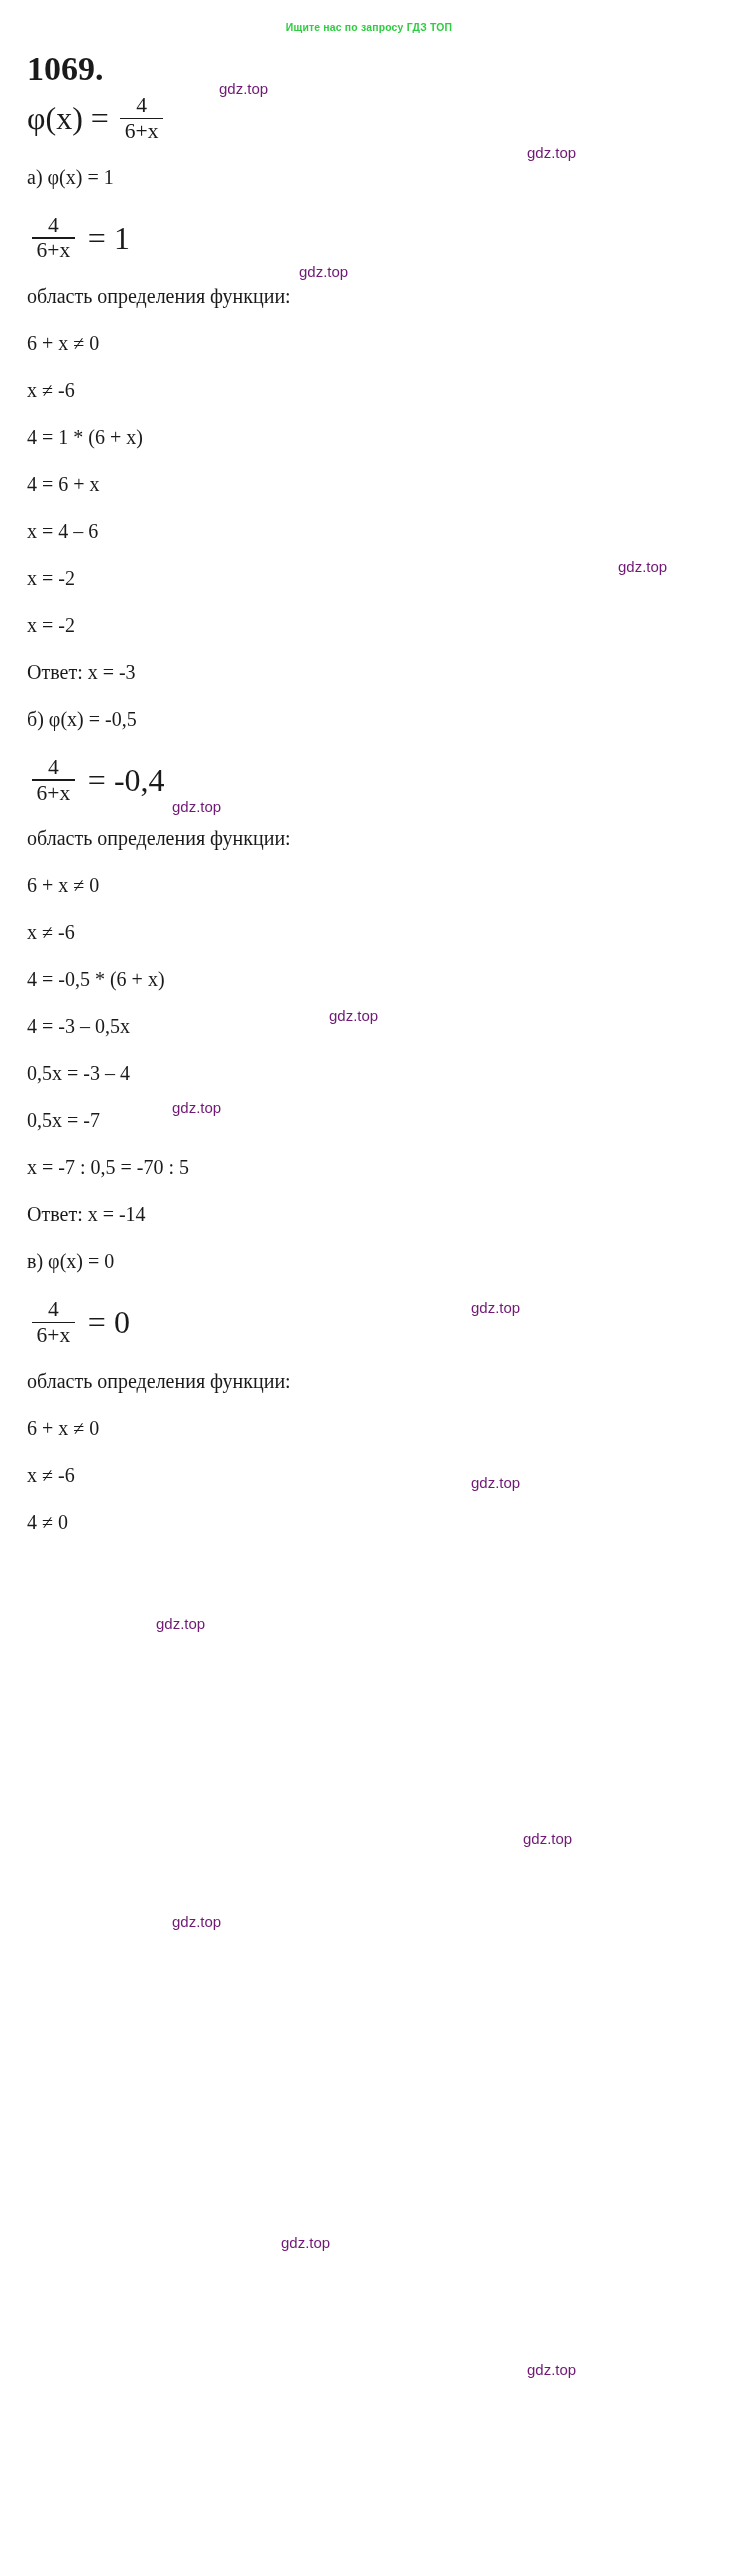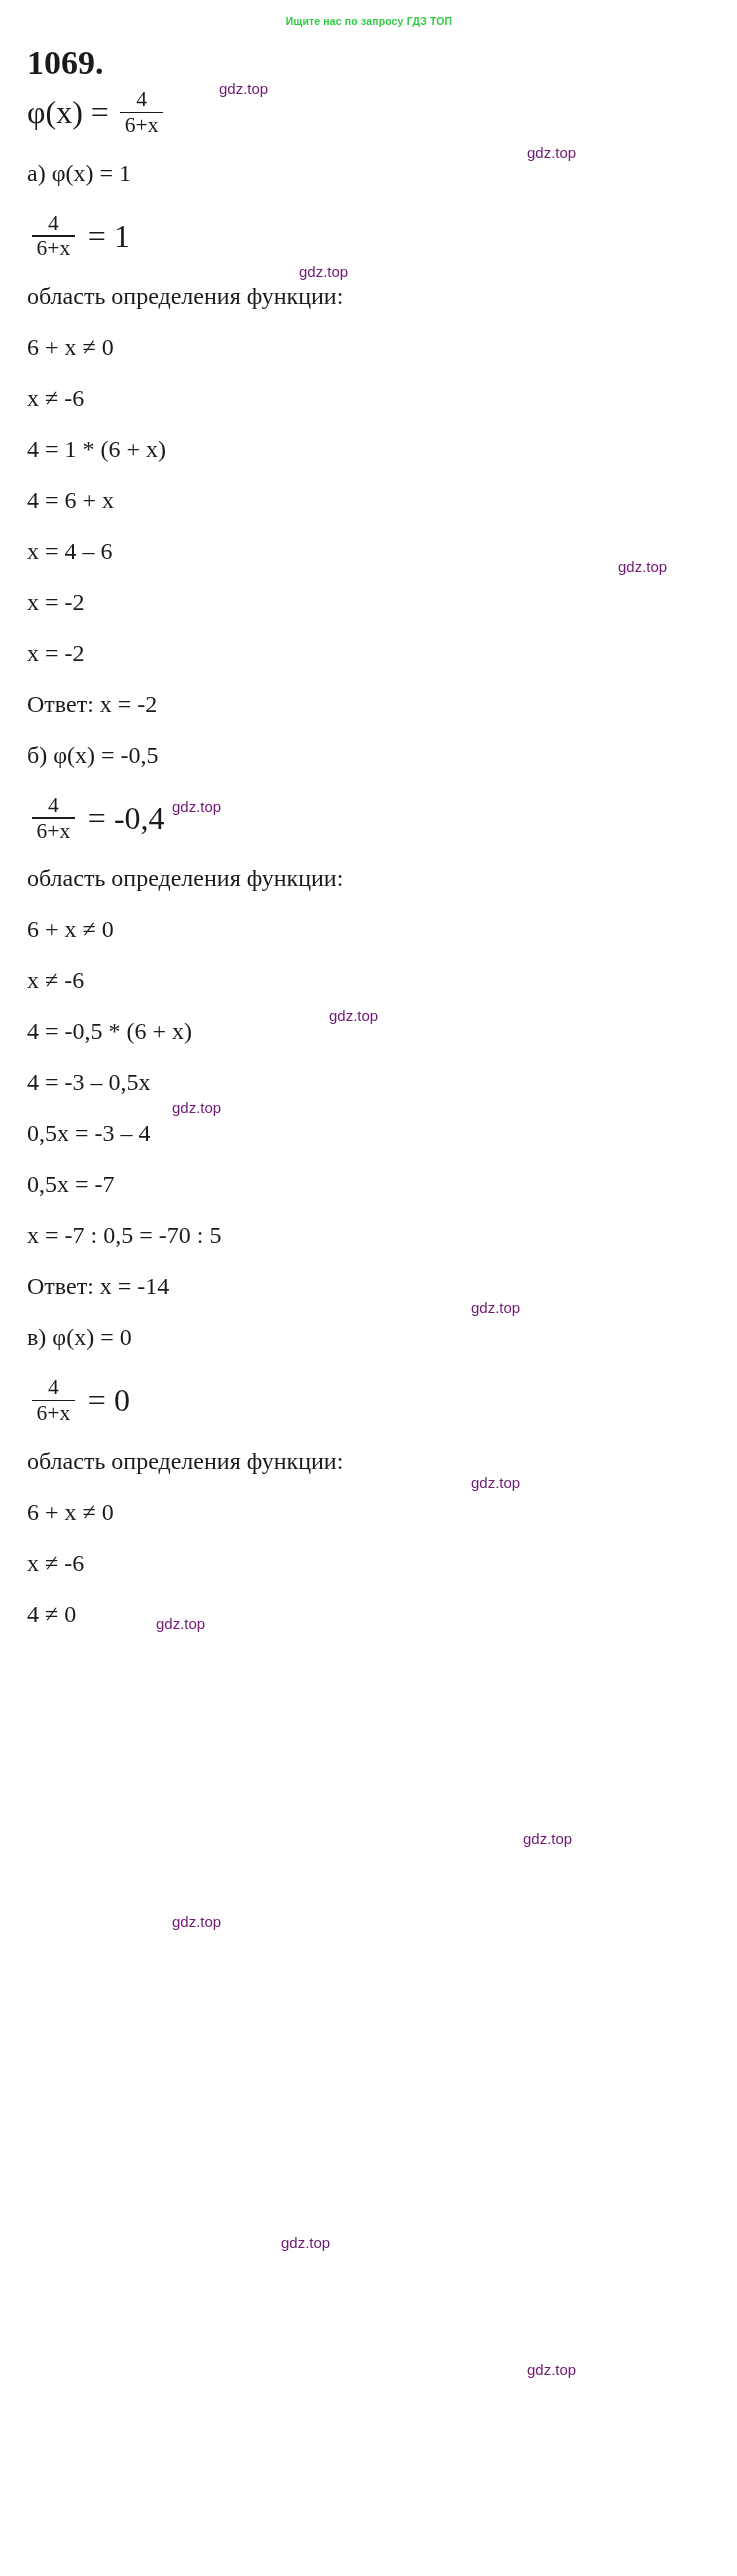--- a/index.html
+++ b/index.html
@@ -20,36 +20,36 @@
     min-height: 2576px;
     box-sizing: border-box;
     padding: 0 0 0 0;
   }
   .top-banner {
     text-align: center;
     font-family: "Liberation Sans", sans-serif;
     font-size: 10.4px;
     color: #2ecc40;
     font-weight: bold;
-    padding-top: 16px;
+    padding-top: 22px;
     letter-spacing: 0.2px;
   }
   .content {
     padding: 17.6px 27px 0 27px;
     position: relative;
   }
   .task-number {
     font-size: 34px;
     font-weight: bold;
     font-family: "Liberation Serif", serif;
     margin: 0 0 8px 0;
     line-height: 1.05;
   }
   .line {
-    font-size: 24px;
+    font-size: 20px;
     line-height: 1.0;
     margin: 0 0 27px 0;
     font-family: "Liberation Serif", serif;
     white-space: pre-wrap;
     position: relative;
   }
   .frac-line {
     display: flex;
     align-items: center;
     font-size: 32px;
@@ -133,21 +133,21 @@
       <span class="post">= 1</span>
     </div>
     <div class="line">область определения функции:</div>
     <div class="line">6 + x ≠ 0</div>
     <div class="line">x ≠ -6</div>
     <div class="line">4 = 1 * (6 + x)</div>
     <div class="line">4 = 6 + x</div>
     <div class="line">x = 4 – 6</div>
     <div class="line">x = -2</div>
     <div class="line">x = -2</div>
-    <div class="line">Ответ: x = -2</div>
+    <div class="line">Ответ: x = -3</div>
 
     <div class="line">б) φ(x) = -0,5</div>
     <div class="frac-line">
       <span class="frac">
         <span class="num">4</span>
         <span class="bar"></span>
         <span class="den">6+x</span>
       </span>
       <span class="post">= -0,4</span>
     </div>

